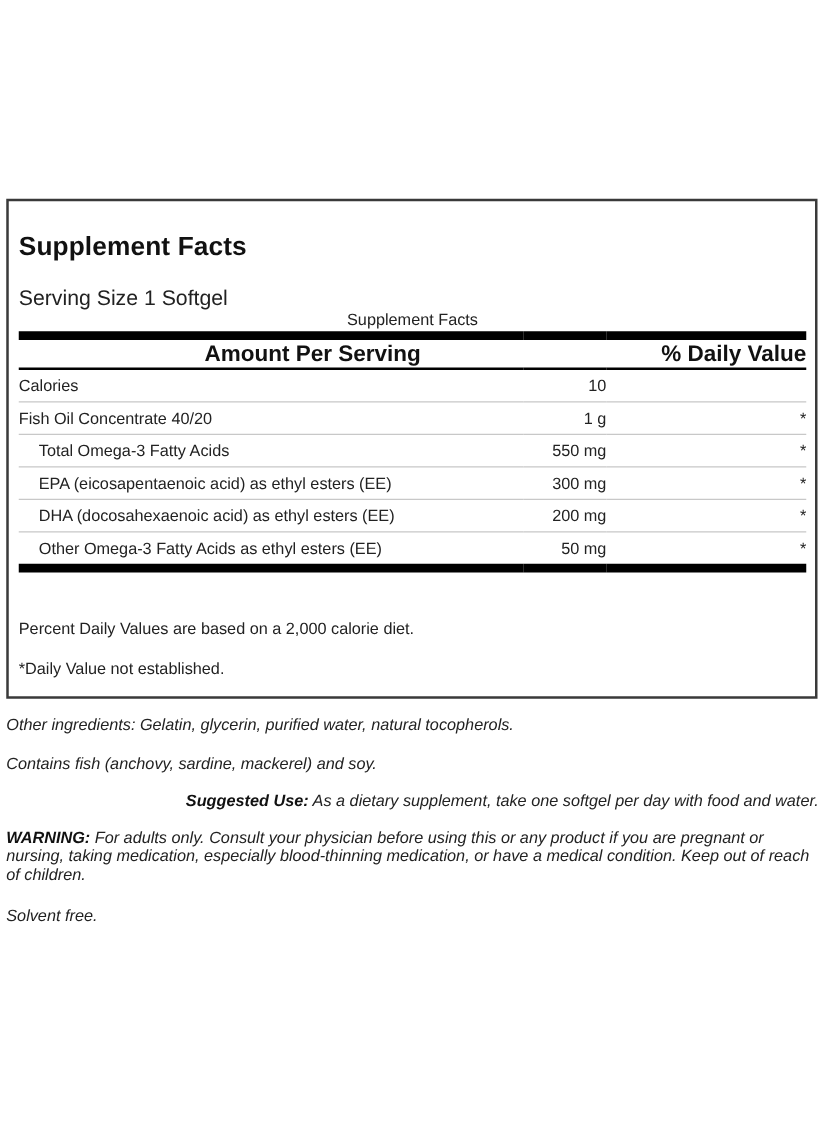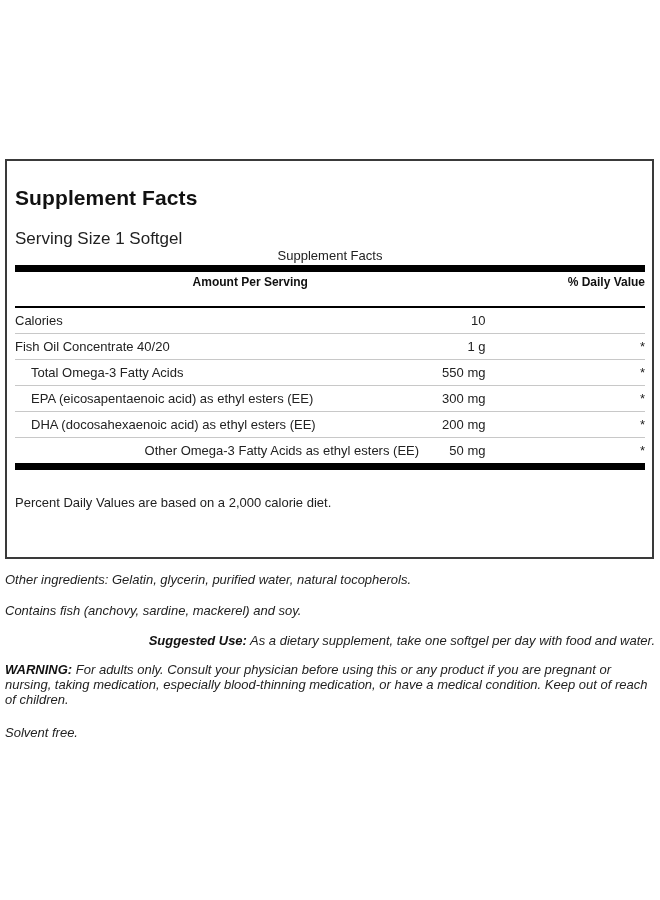--- a/index.html
+++ b/index.html
@@ -58,43 +58,42 @@
       border-collapse: collapse;
       font-size: 13px;
       color: #222;
     }
     .facts-table thead tr {
       border-top: 7px solid #000;
       border-bottom: 2px solid #000;
     }
     .facts-table th {
       font-weight: bold;
-      font-size: 12px;
+      font-size: 18px;
       height: 17px;
-      padding: 1px 0 16px 0;
+      padding: 1px 0 0 0;
       color: #111;
     }
     .facts-table th.col-amount-header {
       text-align: center;
     }
     .facts-table th.col-dv-header {
       text-align: right;
     }
     .facts-table td {
       height: 25px;
       padding: 0;
       border-bottom: 1px solid #c8c8c8;
       vertical-align: middle;
     }
     .facts-table tr.thick-bottom td {
       border-bottom: 2px solid #111;
     }
     .facts-table tbody tr:last-child td {
       border-bottom: 7px solid #000;
-      text-align: right;
     }
     .col-name { width: 398px; text-align: left; }
     .col-amount { width: 68px; text-align: right; }
     .col-dv { width: 164px; text-align: right; }
     .indent { padding-left: 16px !important; }
     .footnote {
       position: absolute;
       left: 8px;
       font-size: 13px;
       color: #222;
@@ -161,19 +160,20 @@
       </tr>
       <tr>
         <td class="col-name indent">Other Omega-3 Fatty Acids as ethyl esters (EE)</td>
         <td class="col-amount">50 mg</td>
         <td class="col-dv">*</td>
       </tr>
     </tbody>
   </table>
 
   <div class="footnote fn1">Percent Daily Values are based on a 2,000 calorie diet.</div>
+  <div class="footnote fn2">*Daily Value not established.</div>
 </div>
 
 <p class="below other-ingredients">Other ingredients: Gelatin, glycerin, purified water, natural tocopherols.</p>
 <p class="below contains">Contains fish (anchovy, sardine, mackerel) and soy.</p>
 <p class="below suggested"><span class="bold-lead">Suggested Use:</span><span> As a dietary supplement, take one softgel per day with food and water.</span></p>
 <p class="below warning"><span class="bold-lead">WARNING:</span><span> For adults only. Consult your physician before using this or any product if you are pregnant or nursing, taking medication, especially blood-thinning medication, or have a medical condition. Keep out of reach of children.</span></p>
 <p class="below solvent">Solvent free.</p>
 
 </body></html>

